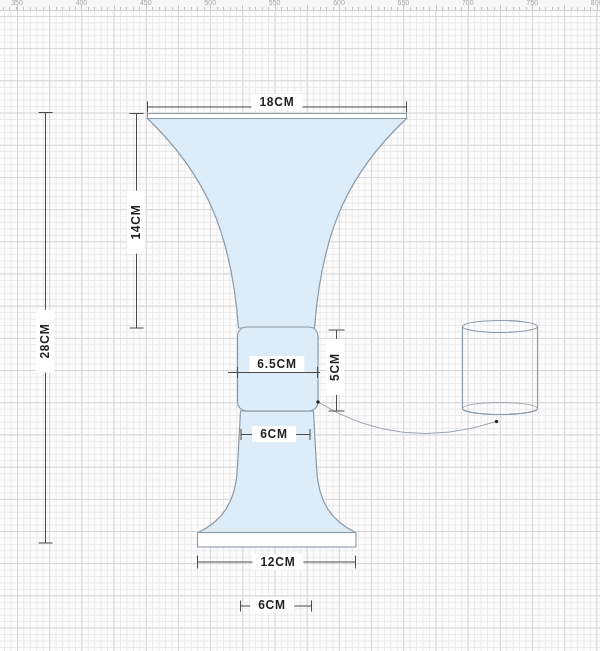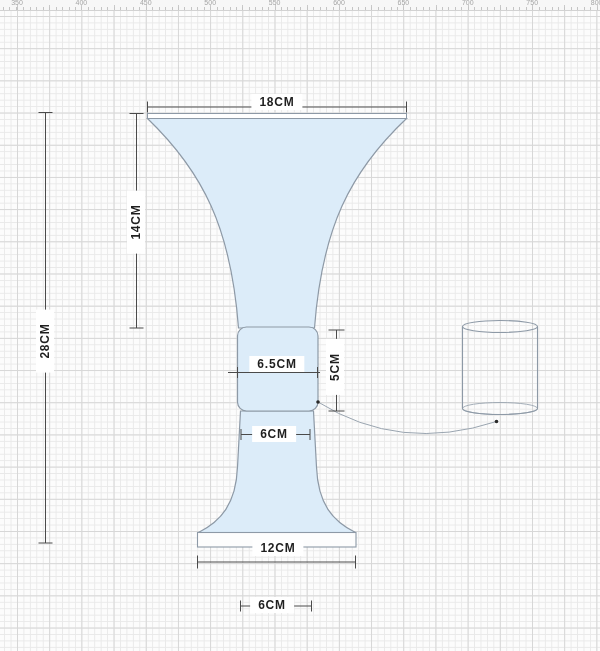--- a/index.html
+++ b/index.html
@@ -135,15 +135,15 @@
 <div class="dim-label vert" style="left:136px;top:222px">14CM</div>
 
 <div class="dim-label vert" style="left:45px;top:341px">28CM</div>
 
 <div class="dim-label" style="left:277px;top:364px">6.5CM</div>
 
 <div class="dim-label vert" style="left:335px;top:367px">5CM</div>
 
 <div class="dim-label" style="left:274px;top:434px">6CM</div>
 
-<div class="dim-label" style="left:278px;top:548px">12CM</div>
+<div class="dim-label" style="left:278px;top:562px">12CM</div>
 
 <div class="dim-label" style="left:272px;top:605px">6CM</div>
 
 </body></html>

